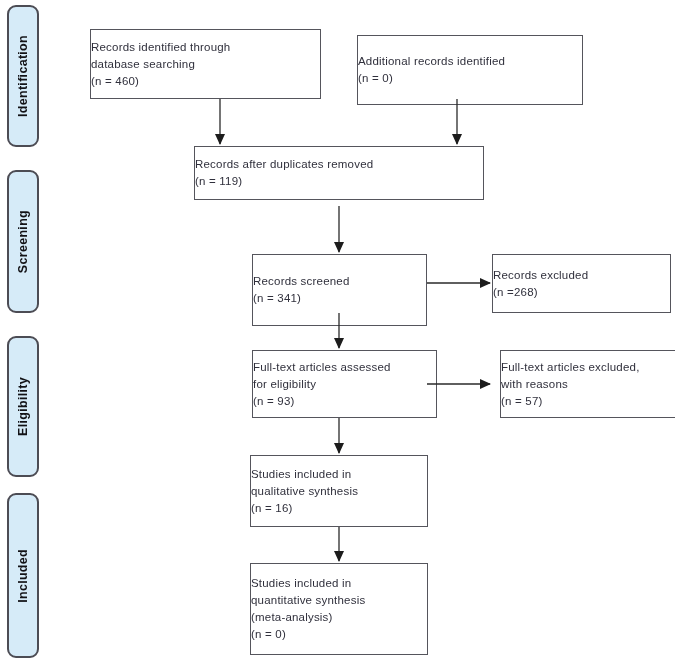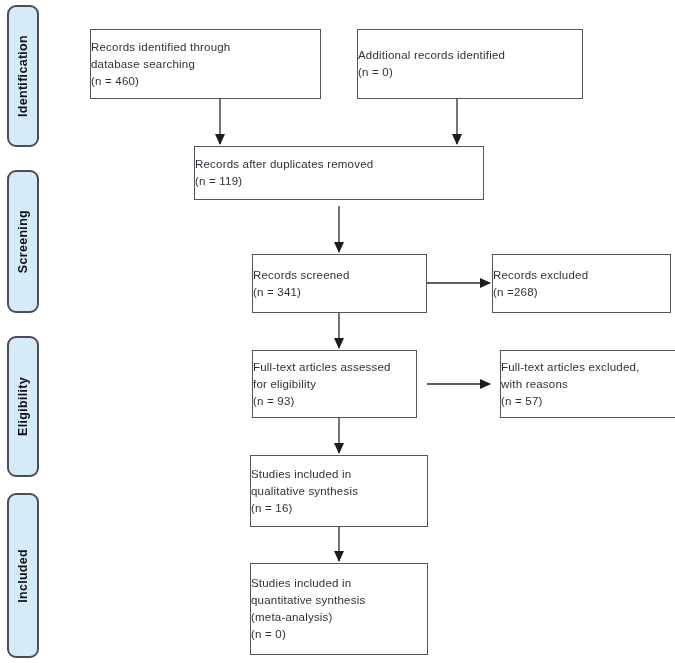--- a/index.html
+++ b/index.html
@@ -84,41 +84,41 @@
   <div class="stage" style="top:493px;height:165px">
     <span class="stage-text">Included</span>
   </div>
 
   <div class="fbox" style="left:90px;top:29px;width:231px;height:70px">
     <div class="line">Records identified through</div>
     <div class="line">database searching</div>
     <div class="line">(n = 460)</div>
   </div>
 
-  <div class="fbox" style="left:357px;top:29px;width:226px;height:70px">
+  <div class="fbox" style="left:357px;top:35px;width:226px;height:70px">
     <div class="line">Additional records identified</div>
     <div class="line">(n = 0)</div>
   </div>
 
   <div class="fbox" style="left:194px;top:146px;width:290px;height:54px">
     <div class="line">Records after duplicates removed</div>
     <div class="line">(n = 119)</div>
   </div>
 
-  <div class="fbox" style="left:252px;top:254px;width:175px;height:59px">
+  <div class="fbox" style="left:252px;top:254px;width:175px;height:72px">
     <div class="line">Records screened</div>
     <div class="line">(n = 341)</div>
   </div>
 
   <div class="fbox" style="left:492px;top:254px;width:179px;height:59px">
     <div class="line">Records excluded</div>
     <div class="line">(n =268)</div>
   </div>
 
-  <div class="fbox" style="left:252px;top:350px;width:165px;height:68px">
+  <div class="fbox" style="left:252px;top:350px;width:185px;height:68px">
     <div class="line">Full-text articles assessed</div>
     <div class="line">for eligibility</div>
     <div class="line">(n = 93)</div>
   </div>
 
   <div class="fbox" style="left:500px;top:350px;width:179px;height:68px">
     <div class="line">Full-text articles excluded,</div>
     <div class="line">with reasons</div>
     <div class="line">(n = 57)</div>
   </div>

